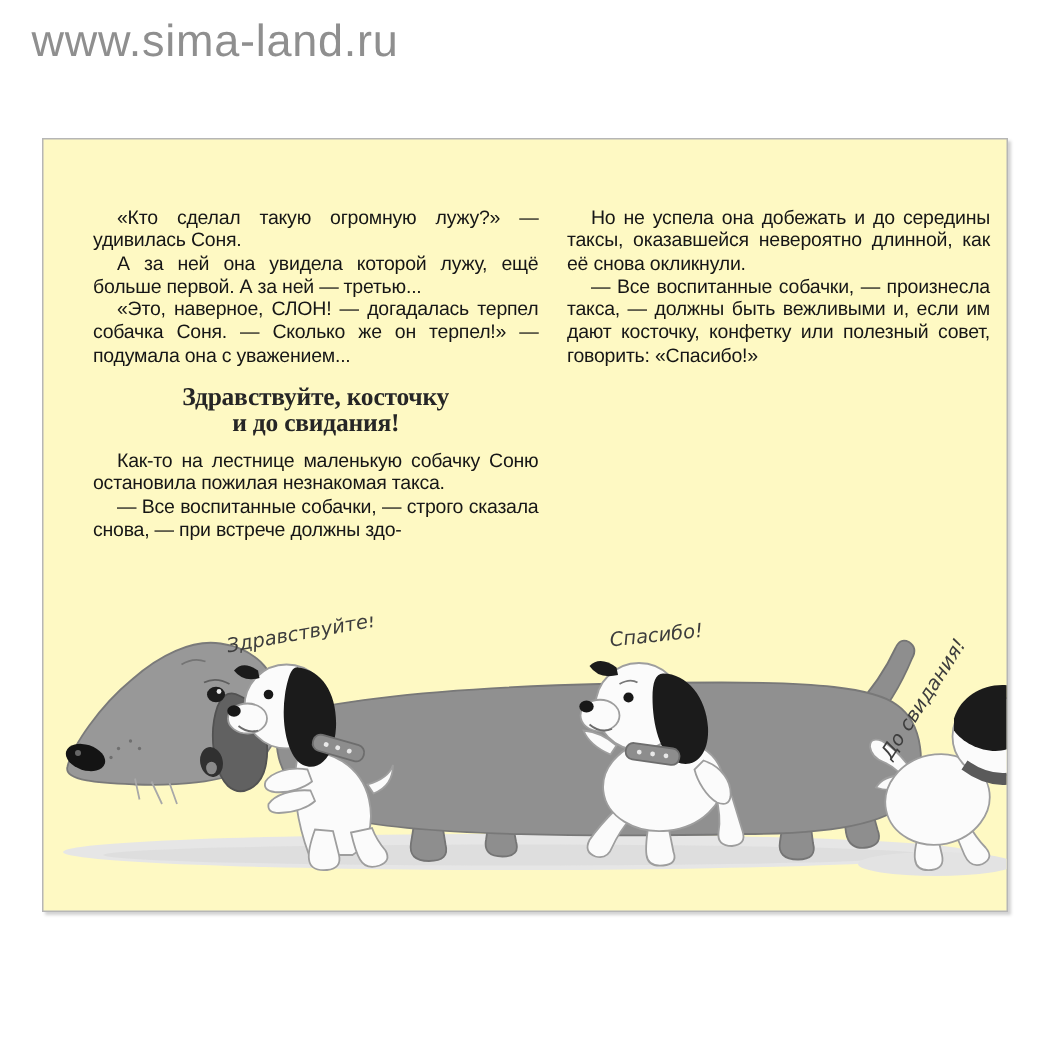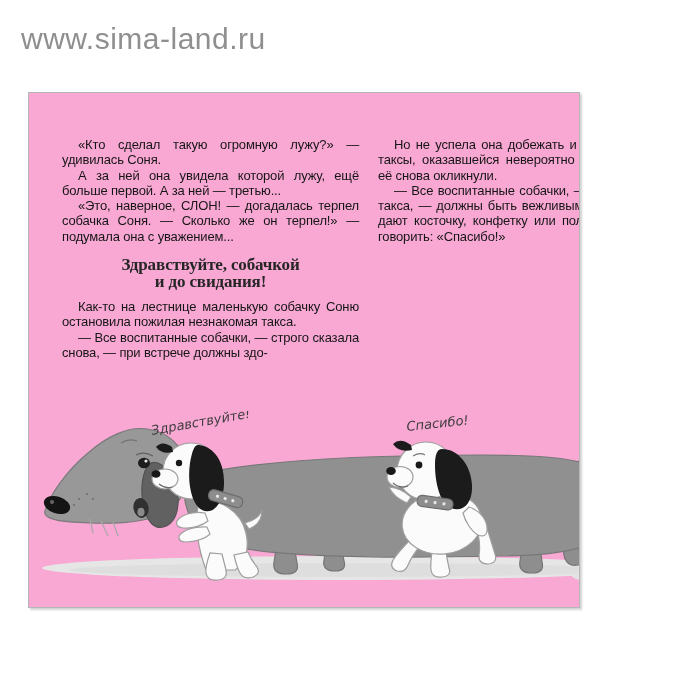--- a/index.html
+++ b/index.html
@@ -4,27 +4,27 @@
 <style>
   html, body { margin: 0; padding: 0; }
   body {
     width: 700px; height: 700px;
     background: #ffffff;
     font-family: "Liberation Sans", sans-serif;
     position: relative;
     overflow: hidden;
   }
   .watermark {
-    position: absolute; left: 21px; top: 22px;
+    position: absolute; left: 21px; top: 11px;
     font-size: 30px; color: #8f8f8f; letter-spacing: 0.5px;
   }
   .page-card {
     position: absolute; left: 28px; top: 92px;
-    width: 552px; height: 516px;
-    background: #f9a8d4;
+    width: 644px; height: 516px;
+    background: #fef9c3;
     border: 1px solid #b6b6b6;
     box-shadow: 2px 2px 2px rgba(0,0,0,0.18);
     box-sizing: border-box;
     overflow: hidden;
     text-decoration: underline;
   }
   .text-columns {
     position: absolute; left: 33px; top: 44px;
     display: flex; gap: 19px;
   }
@@ -61,21 +61,21 @@
   <div class="watermark">www.sima-land.ru</div>
 
   <div class="page-card">
 
     <div class="text-columns">
       <div class="col col-left">
         <p>«Кто сделал такую огромную лужу?» — удивилась Соня.</p>
         <p>А за ней она увидела которой лужу, ещё больше первой. А за ней — третью...</p>
         <p>«Это, наверное, СЛОН! — догадалась терпел собачка Соня. — Сколько же он терпел!» — подумала она с уважением...</p>
         <div class="heading">
-          <span class="hl">Здравствуйте, собачкой</span>
+          <span class="hl">Здравствуйте, косточку</span>
           <span class="hl">и до свидания!</span>
         </div>
         <p>Как-то на лестнице маленькую собачку Соню остановила пожилая незнакомая такса.</p>
         <p>— Все воспитанные собачки, — строго сказала снова, — при встрече должны здо-</p>
       </div>
       <div class="col col-right">
         <p>Но не успела она добежать и до середины таксы, оказавшейся невероятно длинной, как её снова окликнули.</p>
         <p>— Все воспитанные собачки, — произнесла такса, — должны быть вежливыми и, если им дают косточку, конфетку или полезный совет, говорить: «Спасибо!»</p>
       </div>
     </div>

